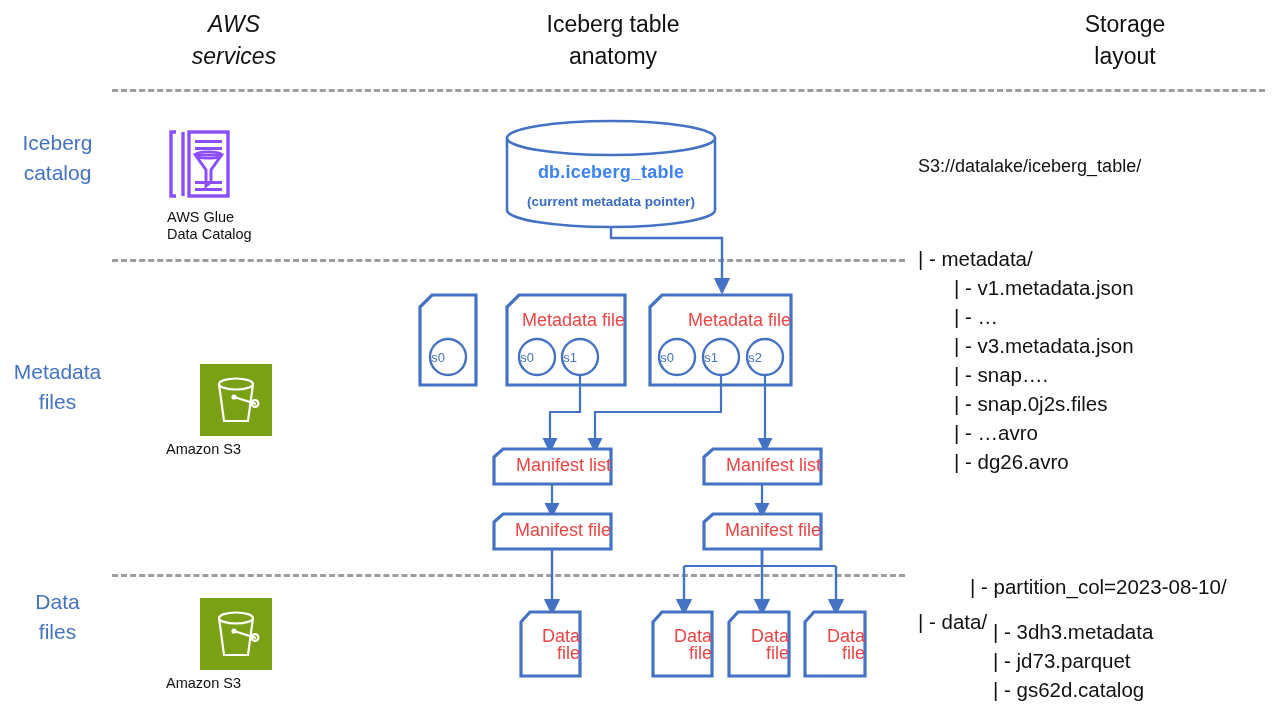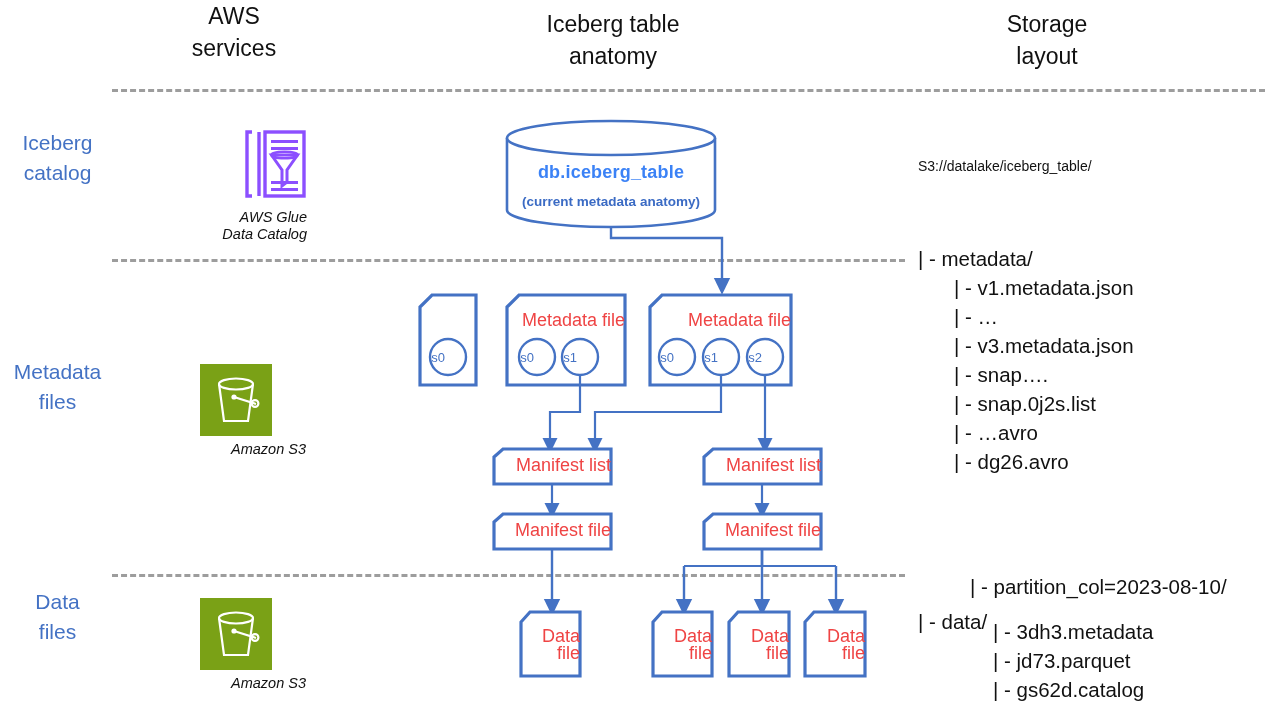--- a/index.html
+++ b/index.html
@@ -14,21 +14,21 @@
     color:#111;font-weight:400;
   }
   
   .row-label{
     position:absolute;text-align:center;font-size:21px;line-height:30px;
     color:#4472C4;font-weight:400;
   }
   
   .sep{position:absolute;height:0;border-top:3px dashed #9d9d9d;}
   
-  .aws-icon-wrap{position:absolute;text-align:right;font-style:italic;}
+  .aws-icon-wrap{position:absolute;text-align:left;}
   .aws-icon-caption{
     font-size:14.5px;line-height:17px;color:#111;margin-top:5px;
     font-family:"Liberation Sans", sans-serif;white-space:pre-line;
   }
   .s3-square{
     width:72px;height:72px;background:#7AA116;margin:0 auto;position:relative;
   }
   
   .layer{position:absolute;left:0;top:0;width:1273px;height:713px;pointer-events:none;}
   .node-label{
@@ -47,30 +47,30 @@
   
   .snap-label{
     position:absolute;text-align:center;color:#4472C4;font-size:13px;
     line-height:13px;width:14px;
   }
   
   .store-line{
     position:absolute;font-size:20.5px;line-height:28.5px;color:#111;
     white-space:pre;font-family:"Liberation Sans", sans-serif;
   }
-  .store-root{position:absolute;font-size:14px;line-height:28px;color:#111;white-space:pre;}
+  .store-root{position:absolute;font-size:18px;line-height:28px;color:#111;white-space:pre;}
 </style>
 </head>
 <body>
 
-<div class="col-header" style="left:134px;top:0;width:200px;white-space:pre-line;">AWS
+<div class="col-header" style="left:134px;top:8px;width:200px;white-space:pre-line;font-style:italic;">AWS
 services</div>
 <div class="col-header" style="left:493px;top:8px;width:240px;white-space:pre-line;">Iceberg table
 anatomy</div>
-<div class="col-header" style="left:937px;top:8px;width:220px;white-space:pre-line;">Storage
+<div class="col-header" style="left:1015px;top:8px;width:220px;white-space:pre-line;">Storage
 layout</div>
 
 <div class="sep" style="left:112px;top:89px;width:1153px;"></div>
 <div class="sep" style="left:112px;top:259px;width:793px;"></div>
 <div class="sep" style="left:112px;top:574px;width:793px;"></div>
 
 <div class="row-label" style="left:0px;top:128px;width:115px;white-space:pre-line;">Iceberg
 catalog</div>
 <div class="row-label" style="left:0px;top:357px;width:115px;white-space:pre-line;">Metadata
 files</div>
@@ -172,21 +172,21 @@
   <path d="M762 566 L762 610" fill="none" stroke="#4472C4" stroke-width="2.4" marker-end="url(#arrowblue)"></path>
   <path d="M836 566 L836 610" fill="none" stroke="#4472C4" stroke-width="2.4" marker-end="url(#arrowblue)"></path>
 
   <path d="M530 612 L580 612 L580 676 L521 676 L521 622 Z" fill="#ffffff" stroke="#4472C4" stroke-width="3.2"></path>
   <path d="M662 612 L712 612 L712 676 L653 676 L653 622 Z" fill="#ffffff" stroke="#4472C4" stroke-width="3.2"></path>
   <path d="M738 612 L789 612 L789 676 L729 676 L729 622 Z" fill="#ffffff" stroke="#4472C4" stroke-width="3.2"></path>
   <path d="M814 612 L865 612 L865 676 L805 676 L805 622 Z" fill="#ffffff" stroke="#4472C4" stroke-width="3.2"></path>
 </svg>
 
 <div class="cyl-title" style="left:507px;top:162px;width:208px;">db.iceberg_table</div>
-<div class="cyl-sub" style="left:499px;top:194px;width:224px;">(current metadata anatomy)</div>
+<div class="cyl-sub" style="left:499px;top:194px;width:224px;">(current metadata pointer)</div>
 
 <div class="node-label" style="left:507px;top:312px;width:118px;">Metadata file</div>
 <div class="node-label" style="left:650px;top:312px;width:141px;">Metadata file</div>
 
 <div class="snap-label" style="left:431px;top:351px;">s0</div>
 <div class="snap-label" style="left:520px;top:351px;">s0</div>
 <div class="snap-label" style="left:563px;top:351px;">s1</div>
 <div class="snap-label" style="left:660px;top:351px;">s0</div>
 <div class="snap-label" style="left:704px;top:351px;">s1</div>
 <div class="snap-label" style="left:748px;top:351px;">s2</div>
@@ -205,21 +205,21 @@
 <div class="node-label" style="left:805px;top:628px;width:60px;white-space:pre-line;">Data
 file</div>
 
 <div class="store-root" style="left:918px;top:152px;">S3://datalake/iceberg_table/</div>
 
 <div class="store-line" style="left:918px;top:245px;">| - metadata/</div>
 <div class="store-line" style="left:954px;top:274px;">| - v1.metadata.json</div>
 <div class="store-line" style="left:954px;top:303px;">| - …</div>
 <div class="store-line" style="left:954px;top:332px;">| - v3.metadata.json</div>
 <div class="store-line" style="left:954px;top:361px;">| - snap….</div>
-<div class="store-line" style="left:954px;top:390px;">| - snap.0j2s.list</div>
+<div class="store-line" style="left:954px;top:390px;">| - snap.0j2s.files</div>
 <div class="store-line" style="left:954px;top:419px;">| - …avro</div>
 <div class="store-line" style="left:954px;top:448px;">| - dg26.avro</div>
 
 <div class="store-line" style="left:918px;top:560px;margin-top:48px;">| - data/</div>
 <div class="store-line" style="left:954px;top:573px;margin-left:16px;">| - partition_col=2023-08-10/</div>
 <div class="store-line" style="left:993px;top:618px;">| - 3dh3.metadata</div>
 <div class="store-line" style="left:993px;top:647px;">| - jd73.parquet</div>
 <div class="store-line" style="left:993px;top:676px;">| - gs62d.catalog</div>
 
 </body></html>

